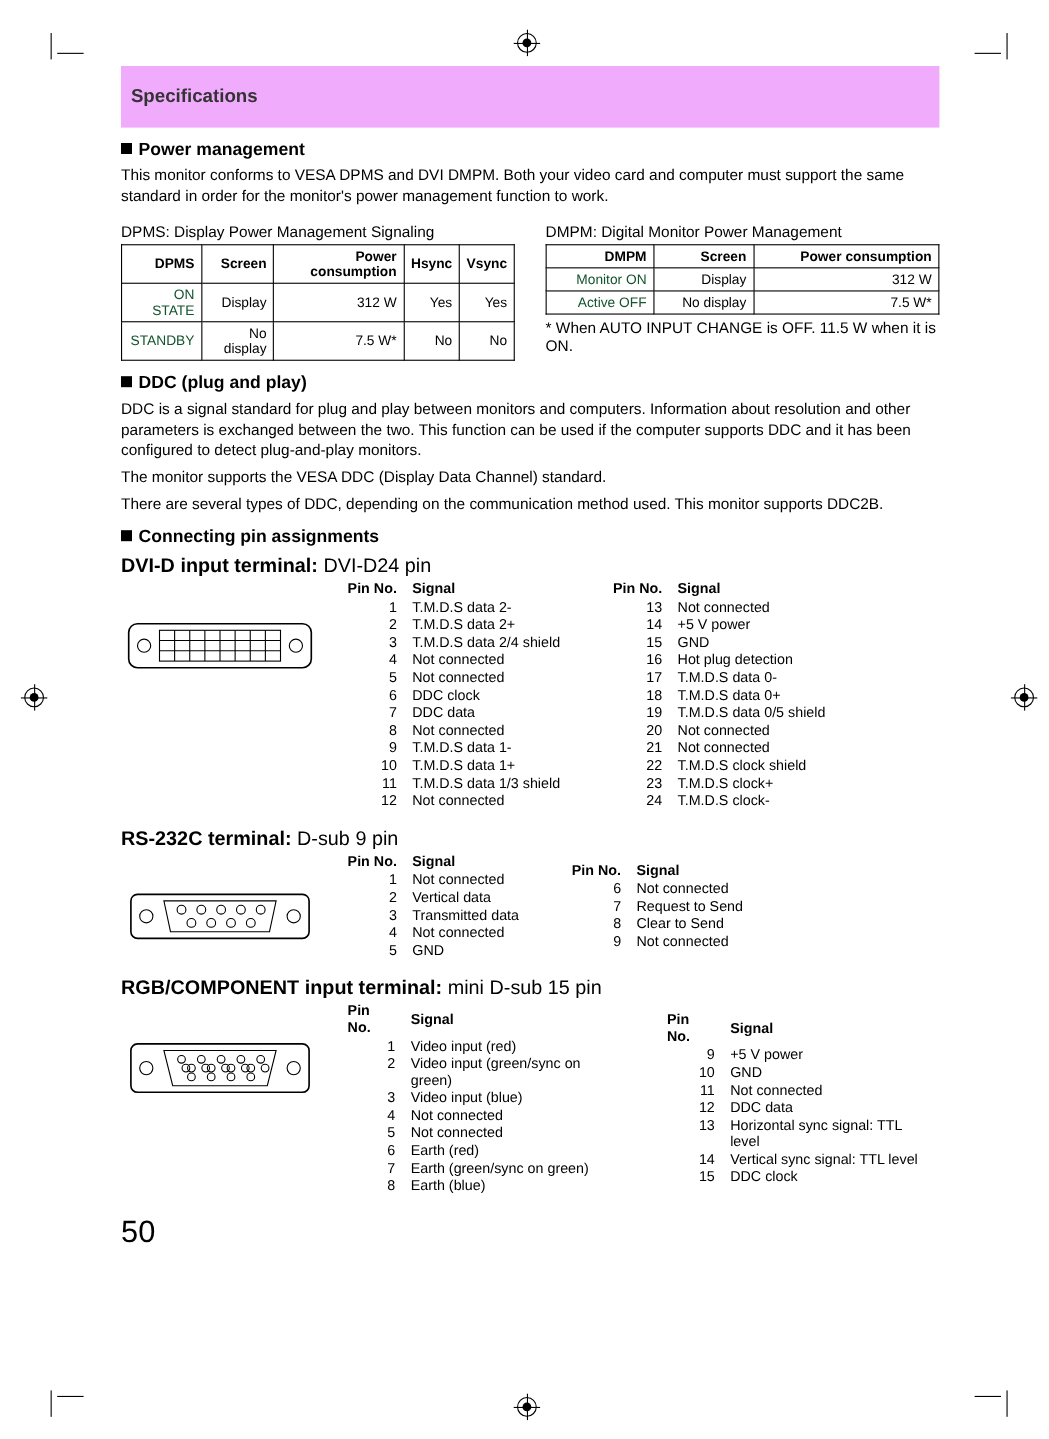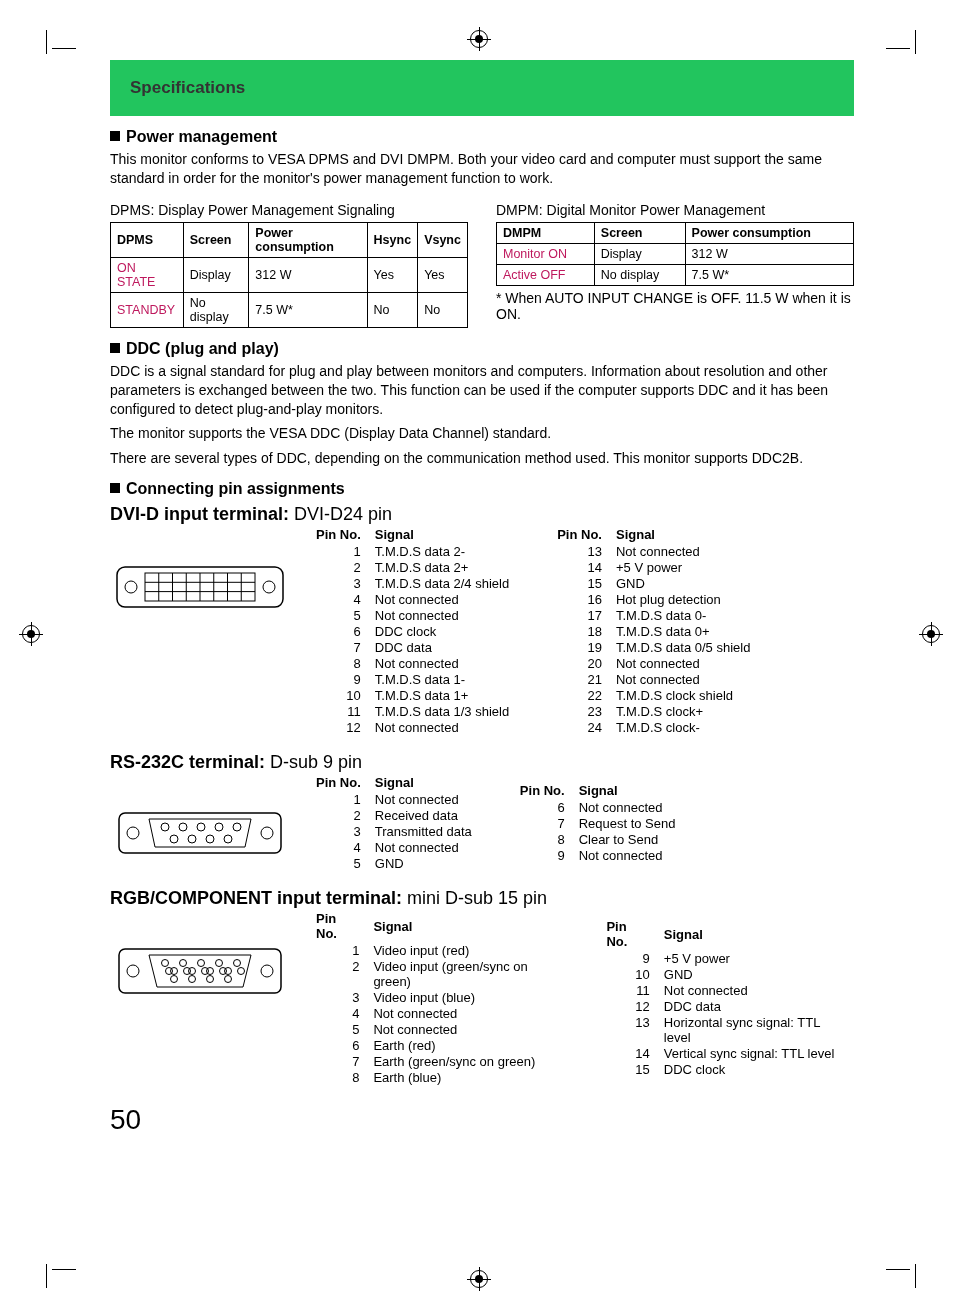--- a/index.html
+++ b/index.html
@@ -10,22 +10,22 @@
     color: #000;
     background: #fff;
     width: 954px;
   }
   .page {
     padding: 60px 100px 40px 110px;
     box-sizing: border-box;
     position: relative;
   }
   .header-band {
-    background: #22c55e;
-    padding: 18px 20px;
+    background: #f0abfc;
+    padding: 18px 9px;
     margin-bottom: 2px;
   }
   .header-band .title {
     font-weight: bold;
     font-size: 17px;
     color: #333;
   }
   .sub-heading {
     font-weight: bold;
     font-size: 16px;
@@ -55,28 +55,28 @@
     margin: 8px 0 4px 0;
   }
   table.spec {
     border-collapse: collapse;
     width: 100%;
     font-size: 12.5px;
   }
   table.spec th, table.spec td {
     border: 1px solid #000;
     padding: 3px 6px;
-    text-align: left;
+    text-align: right;
     vertical-align: middle;
   }
   table.spec th {
     font-weight: bold;
   }
   table.spec td.lbl {
-    color: #be185d;
+    color: #14532d;
     font-size: 12.5px;
   }
   .footnote {
     font-size: 14px;
     margin-top: 4px;
   }
   .bold-inline { font-weight: bold; }
   .pin-row {
     display: flex;
     align-items: flex-start;
@@ -448,21 +448,21 @@
                 <th>Signal</th>
               </tr>
           </tbody>
             <tbody>
               <tr>
                 <td class="num">1</td>
                 <td>Not connected</td>
               </tr>
               <tr>
                 <td class="num">2</td>
-                <td>Received data</td>
+                <td>Vertical data</td>
               </tr>
               <tr>
                 <td class="num">3</td>
                 <td>Transmitted data</td>
               </tr>
               <tr>
                 <td class="num">4</td>
                 <td>Not connected</td>
               </tr>
               <tr>

